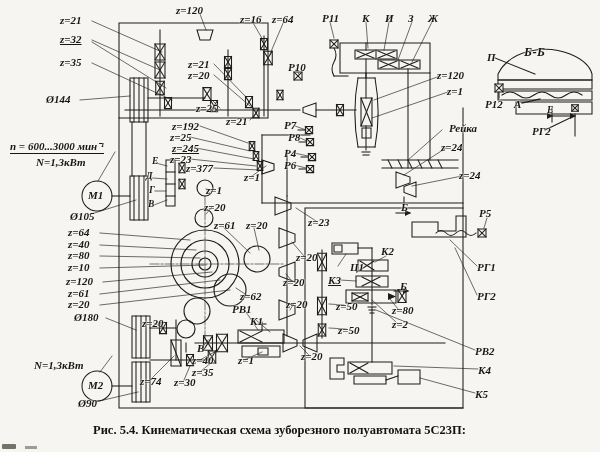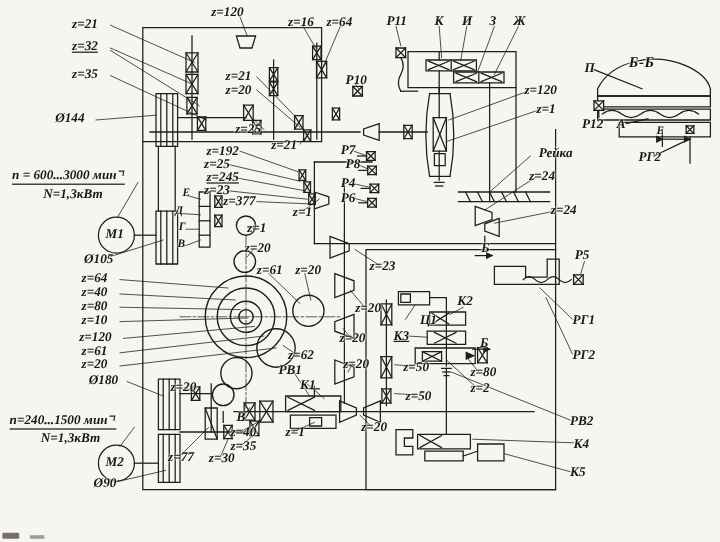--- a/index.html
+++ b/index.html
@@ -444,31 +444,31 @@
       <div class="lbl" style="left: 478px; top: 365px;">К4</div>
       <div class="lbl" style="left: 475px; top: 389px;">К5</div>
       <div class="lbl" style="left: 68px; top: 227px;">z=64</div>
       <div class="lbl" style="left: 68px; top: 239px;">z=40</div>
       <div class="lbl" style="left: 68px; top: 250px;">z=80</div>
       <div class="lbl" style="left: 68px; top: 262px;">z=10</div>
       <div class="lbl" style="left: 66px; top: 276px;">z=120</div>
       <div class="lbl" style="left: 68px; top: 288px;">z=61</div>
       <div class="lbl" style="left: 68px; top: 299px;">z=20</div>
       <div class="lbl" style="left: 74px; top: 312px;">Ø180</div>
-      <div class="lbl u" style="left: 8px; top: 345px;">п=240...1500 мин⁻¹</div>
       <div class="lbl" style="left: 34px; top: 360px;">N=1,3кВт</div>
       <div class="lbl" style="left: 88px; top: 380px;">М2</div>
       <div class="lbl" style="left: 78px; top: 398px;">Ø90</div>
       <div class="lbl" style="left: 142px; top: 318px;">z=20</div>
-      <div class="lbl" style="left: 140px; top: 376px;">z=77</div>
+      <div class="lbl" style="left: 140px; top: 376px;">z=74</div>
       <div class="lbl" style="left: 174px; top: 377px;">z=30</div>
       <div class="lbl" style="left: 240px; top: 291px;">z=62</div>
       <div class="lbl" style="left: 232px; top: 304px;">РВ1</div>
       <div class="lbl" style="left: 250px; top: 316px;">К1</div>
       <div class="lbl" style="left: 197px; top: 343px;">В</div>
       <div class="lbl" style="left: 192px; top: 355px;">z=40</div>
       <div class="lbl" style="left: 238px; top: 355px;">z=1</div>
       <div class="lbl" style="left: 192px; top: 367px;">z=35</div>
     </div>
 
+<div class="caption">Рис. 5.4. Кинематическая схема зуборезного полуавтомата 5С23П:</div>
 <div class="artifact"></div>
 
 </div>
 
 </body></html>

